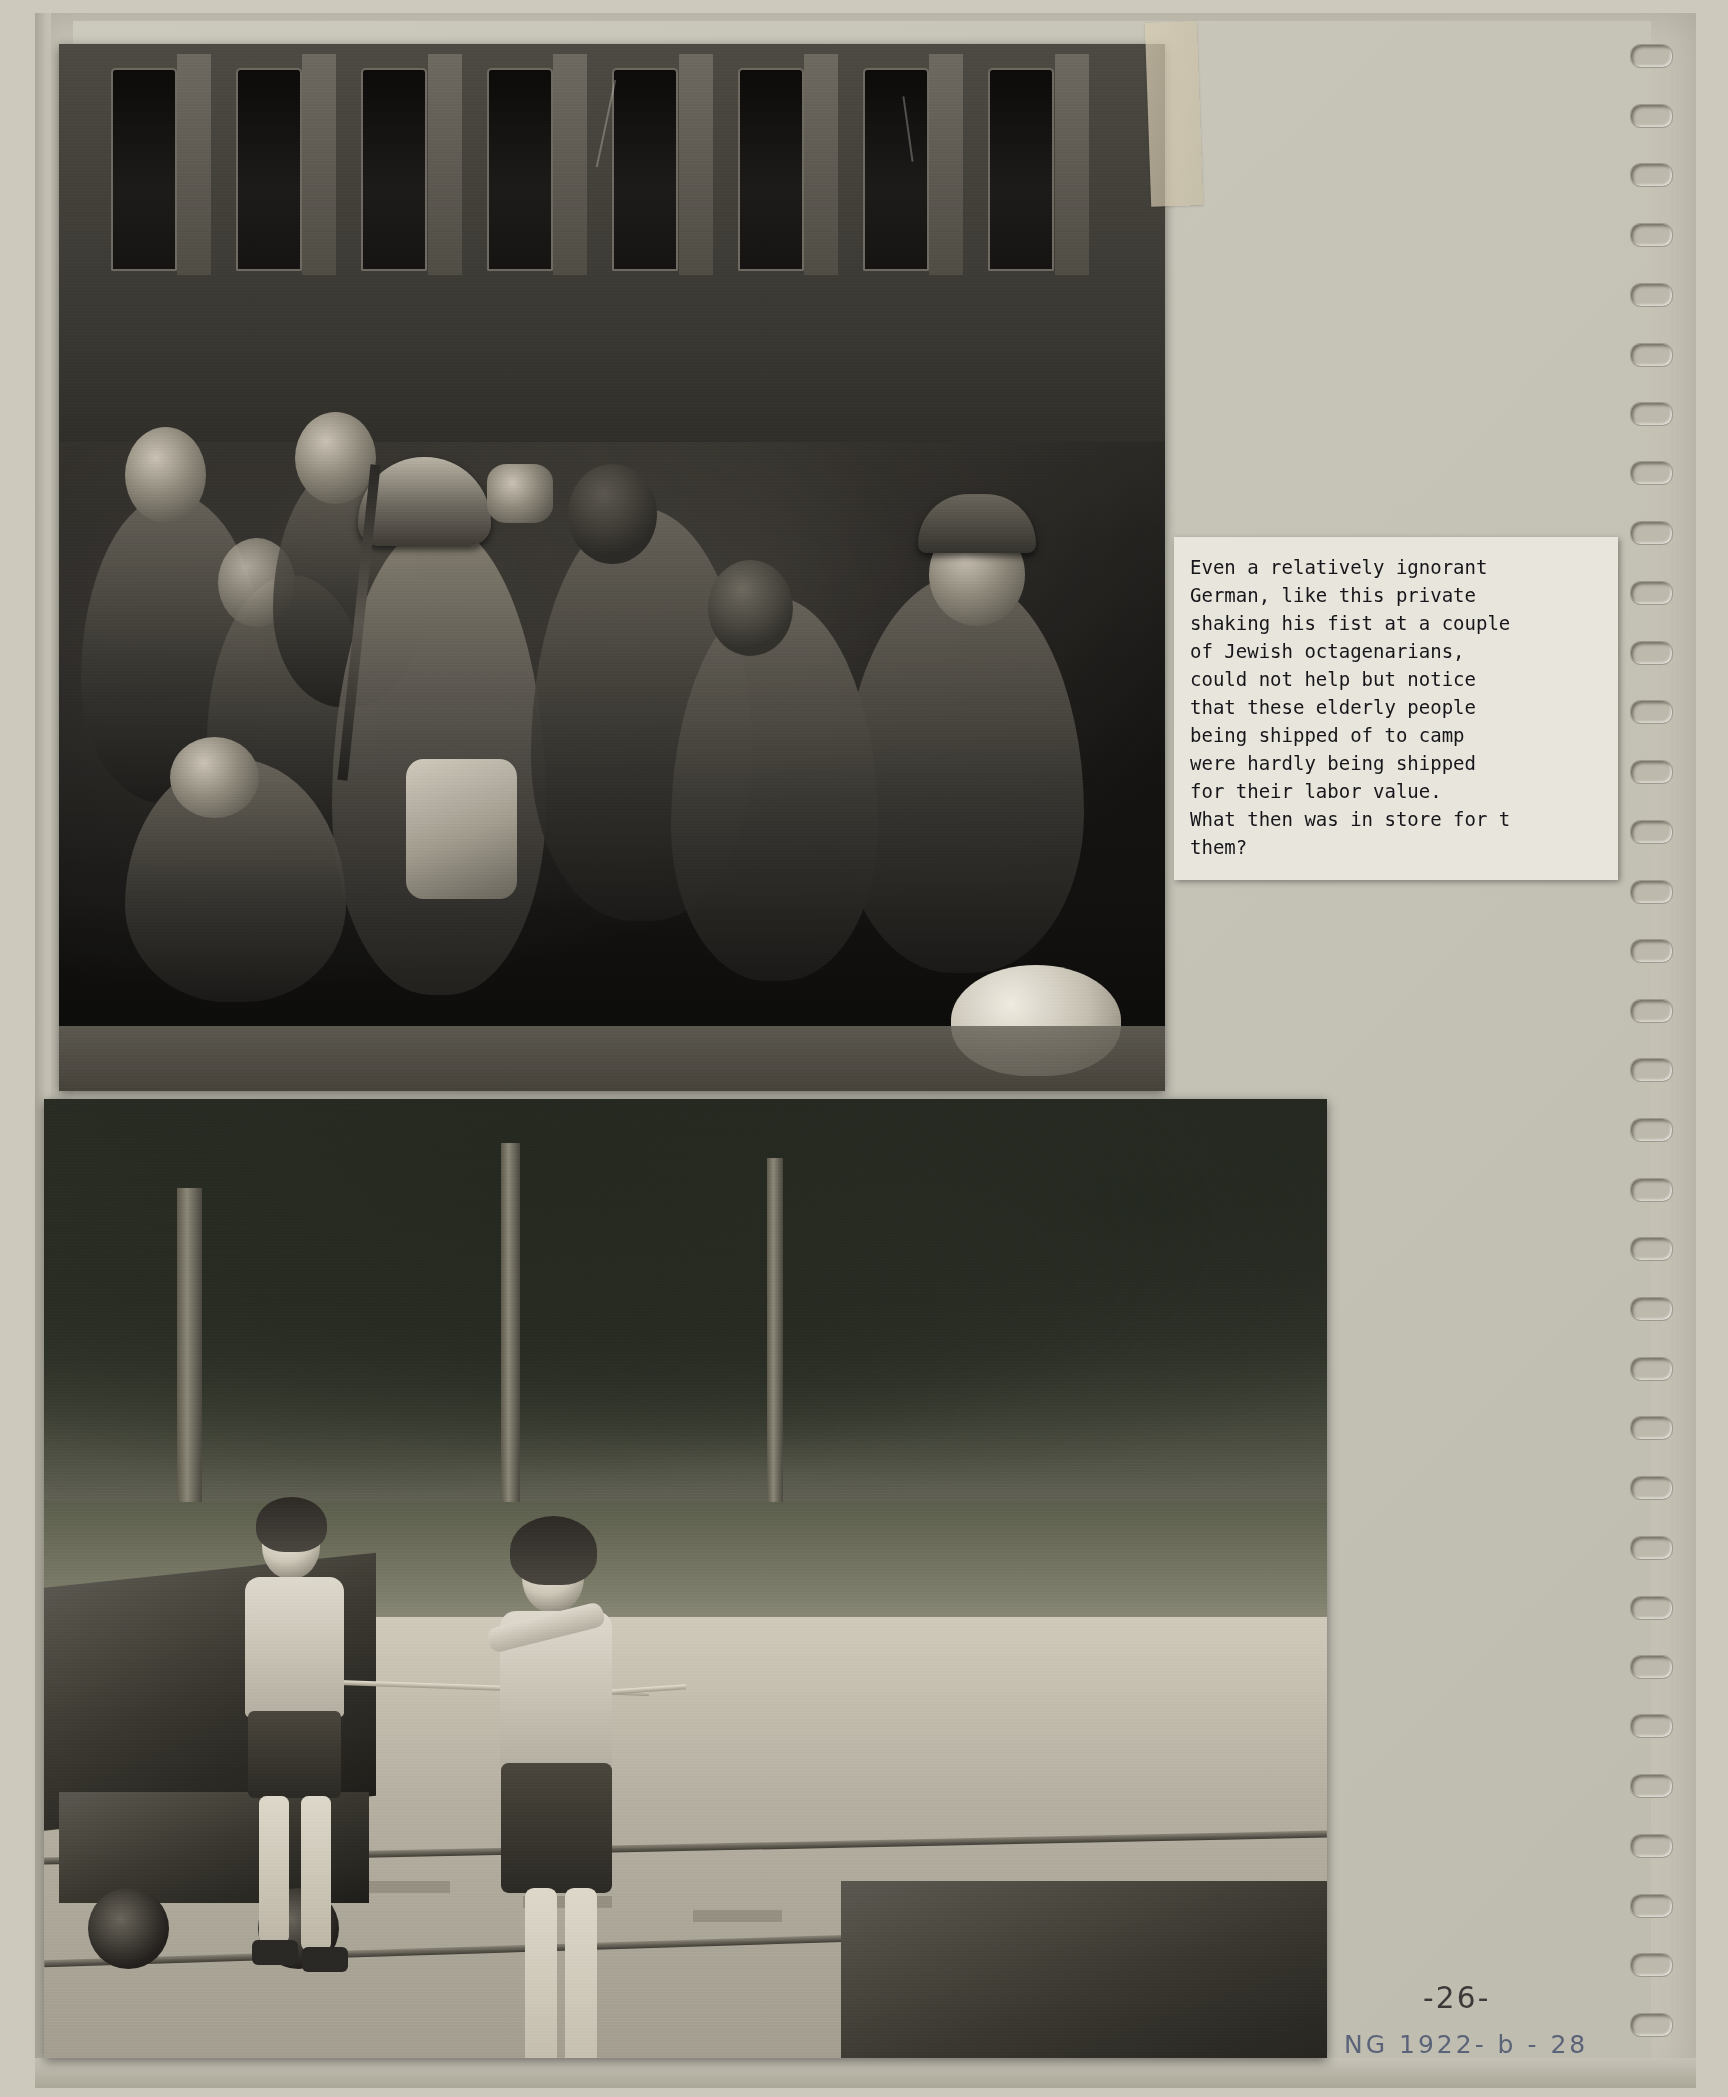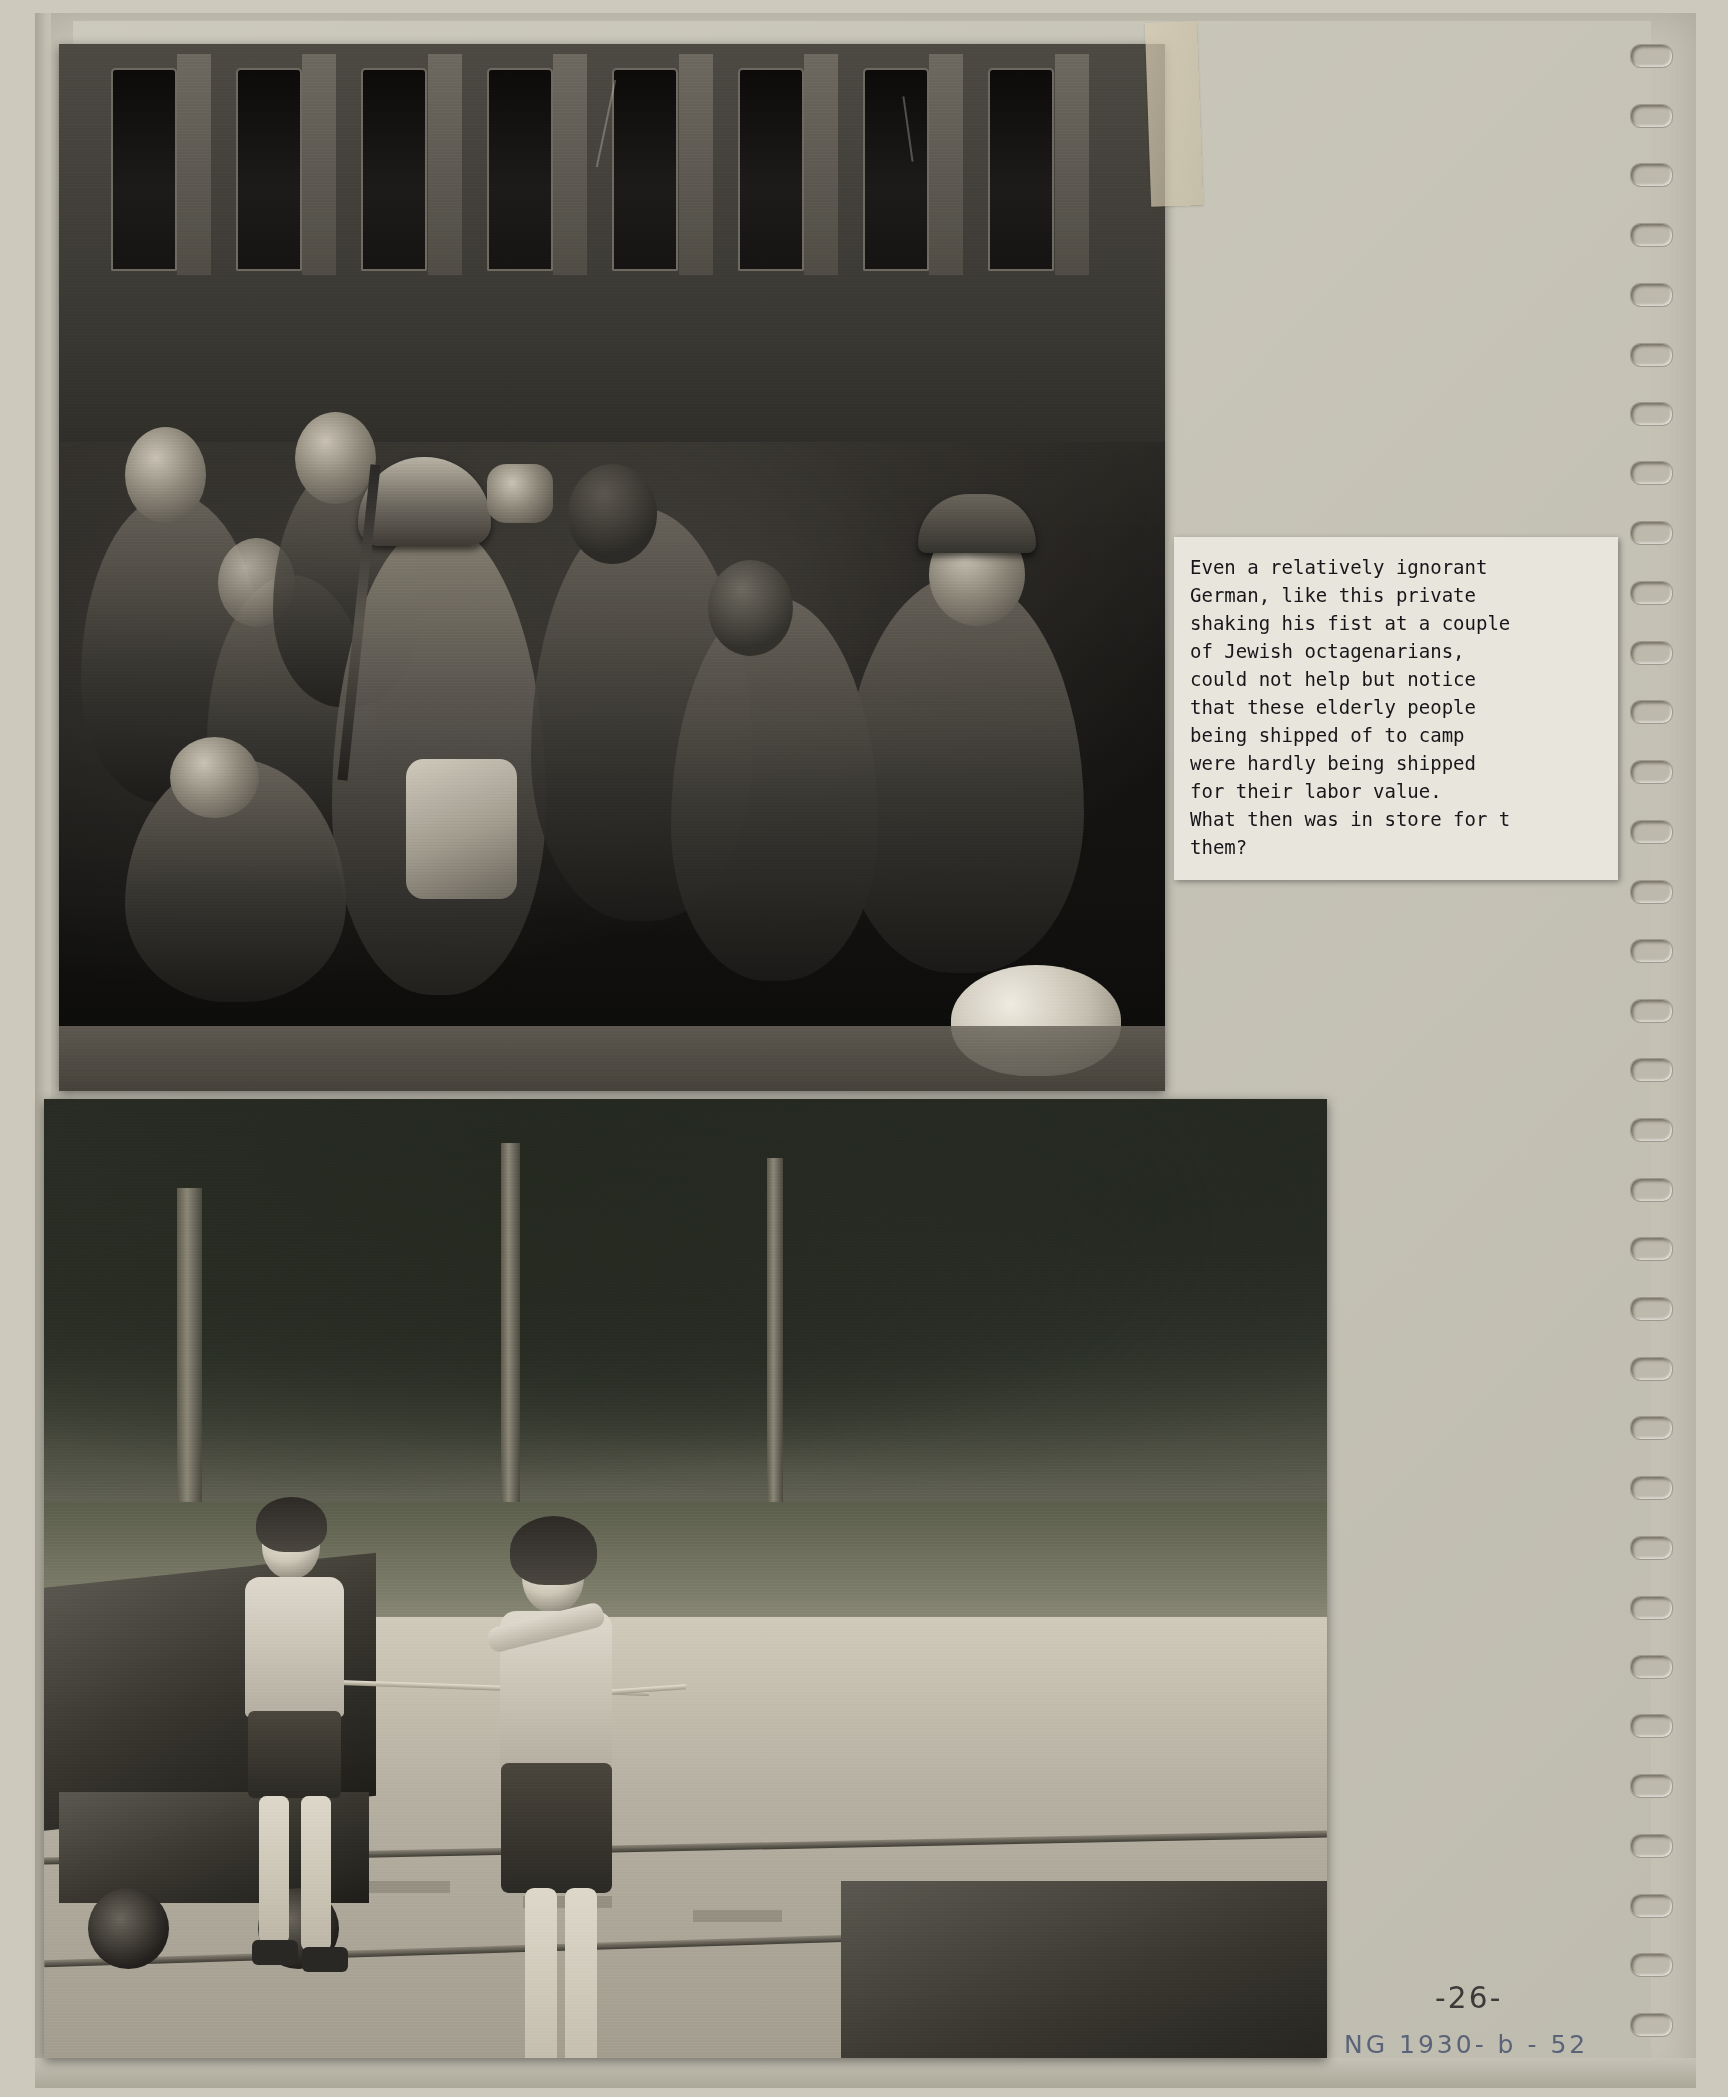--- a/index.html
+++ b/index.html
@@ -290,21 +290,20 @@
 
   
   .page-number {
     position: absolute;
     left: 1423px;
     top: 1981px;
     font-family: "DejaVu Sans", sans-serif;
     font-size: 29.5px;
     color: #3b3a38;
     letter-spacing: 2.2px;
-    margin-left: 12px;
   }
   .accession {
     position: absolute;
     left: 1344px;
     top: 2030px;
     font-family: "DejaVu Sans", sans-serif;
     font-size: 25px;
     color: #4a5470;
     letter-spacing: 3px;
     opacity: .85;
@@ -475,16 +474,16 @@
       <div class="punch-hole" style="top: 1611px;"></div>
       <div class="punch-hole" style="top: 1670px;"></div>
       <div class="punch-hole" style="top: 1730px;"></div>
       <div class="punch-hole" style="top: 1790px;"></div>
       <div class="punch-hole" style="top: 1850px;"></div>
       <div class="punch-hole" style="top: 1909px;"></div>
       <div class="punch-hole" style="top: 1969px;"></div>
     </div>
 
   <div class="page-number">-26-</div>
-  <div class="accession">NG 1930- b - 52</div>
+  <div class="accession">NG 1922- b - 28</div>
 
 </div>
 
 
 </body></html>

